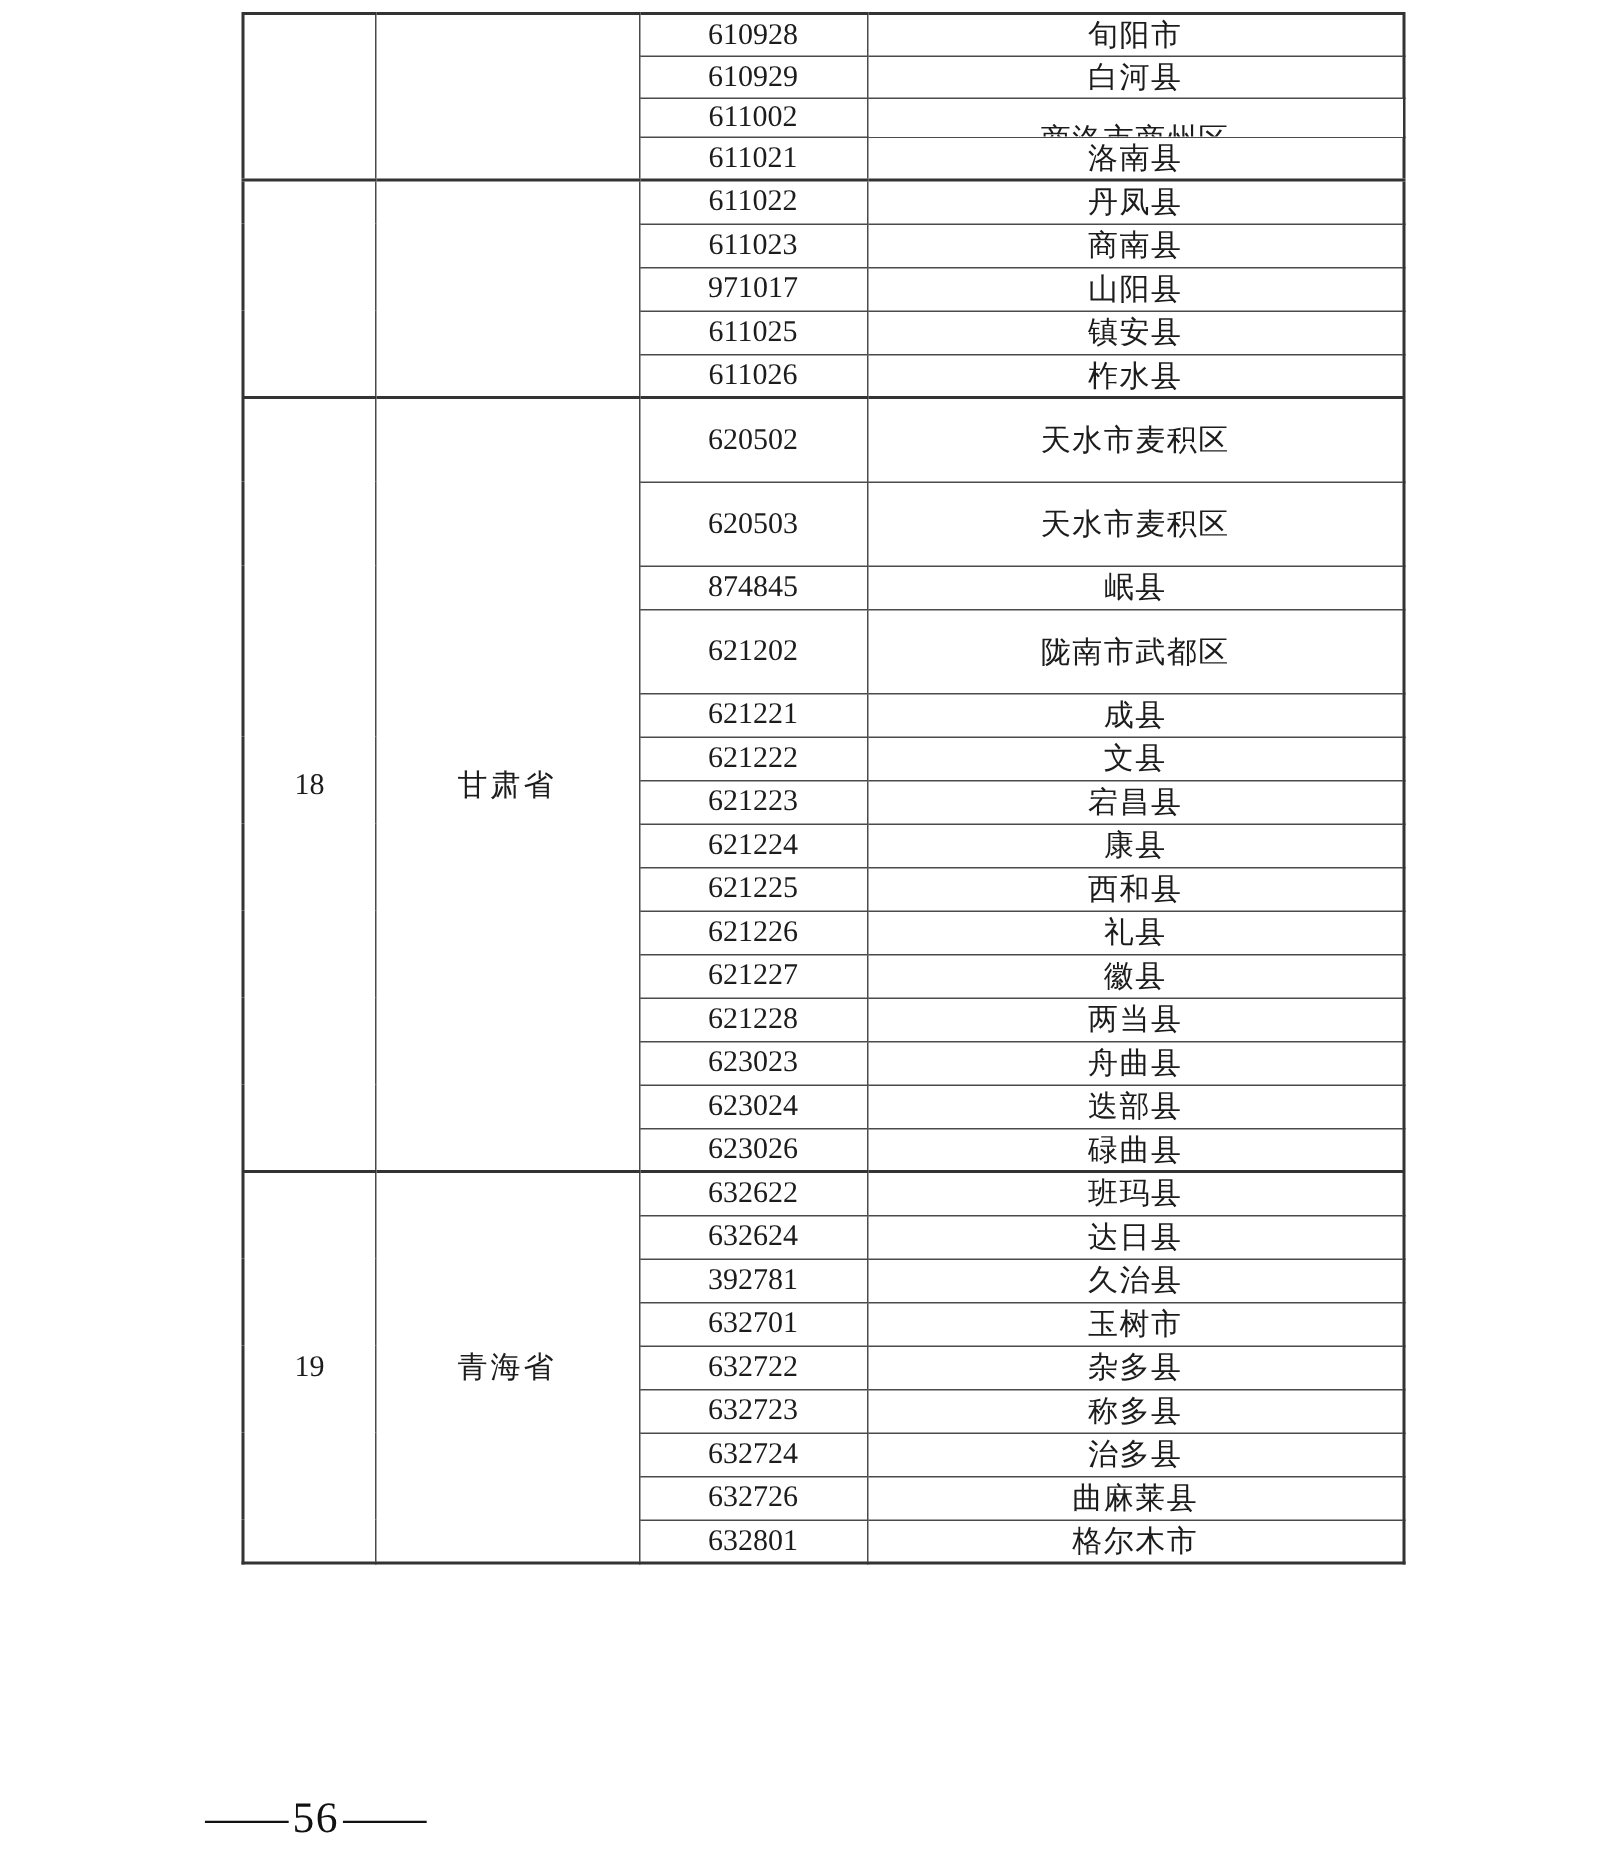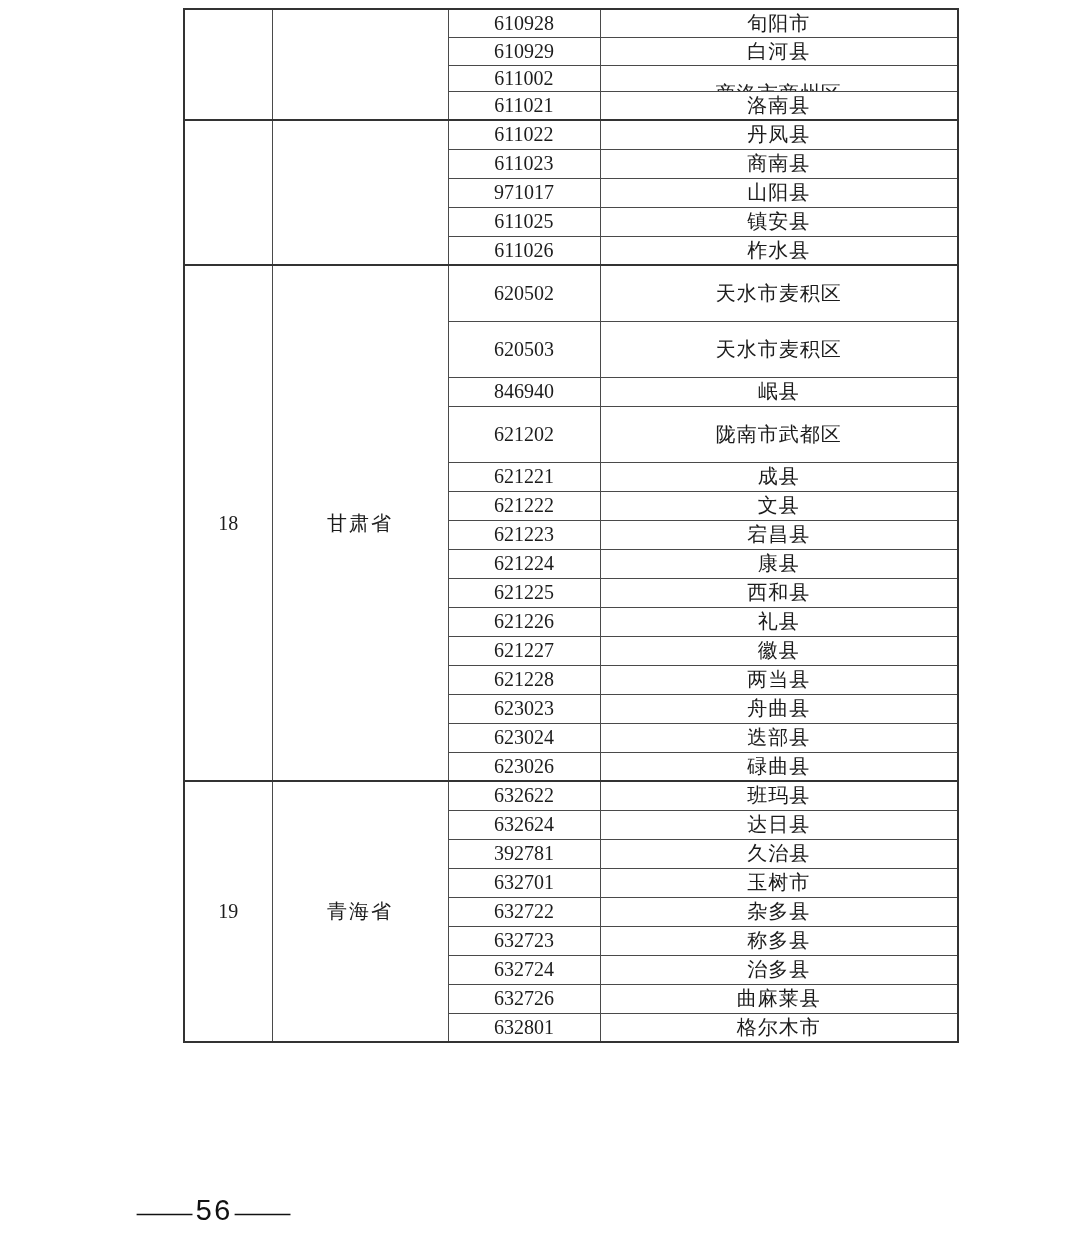--- a/index.html
+++ b/index.html
@@ -11,21 +11,20 @@
     overflow: hidden;
   }
   .page { position: relative; width: 1080px; height: 1234px; background: #fff; }
 
   table.region-table {
     position: absolute;
     left: 161px; top: 8px;
     border-collapse: collapse;
     table-layout: fixed;
     width: 774px;
-    margin-left: 22px;
   }
   table.region-table td {
     border: 1px solid #4a4a4a;
     text-align: center;
     vertical-align: middle;
     font-size: 20px;
     color: #1c1c1c;
     padding: 0;
     background: #fff;
   }
@@ -61,21 +60,21 @@
     gap: 16px;
     font-size: 29px;
     color: #111;
   }
   .footer .dash {
     display: inline-block;
     transform: scaleX(1.9);
     transform-origin: center;
     line-height: 1;
   }
-  .footer .num { letter-spacing: 1px; font-family: Liberation Mono, monospace; }
+  .footer .num { letter-spacing: 1px; }
 </style>
 </head>
 <body>
 
 <div class="page">
 
   <table class="region-table">
     <colgroup>
       <col style="width:88px">
       <col style="width:176px">
@@ -129,21 +128,21 @@
           <td rowspan="15" class="col-no">18</td>
           <td rowspan="15" class="col-prov">甘肃省</td>
           <td class="col-code">620502</td>
           <td class="col-name"><span>天水市麦积区</span></td>
         </tr>
         <tr class="tall">
           <td class="col-code">620503</td>
           <td class="col-name"><span>天水市麦积区</span></td>
         </tr>
         <tr class="">
-          <td class="col-code">846940</td>
+          <td class="col-code">874845</td>
           <td class="col-name"><span>岷县</span></td>
         </tr>
         <tr class="tall">
           <td class="col-code">621202</td>
           <td class="col-name"><span>陇南市武都区</span></td>
         </tr>
         <tr class="">
           <td class="col-code">621221</td>
           <td class="col-name"><span>成县</span></td>
         </tr>

